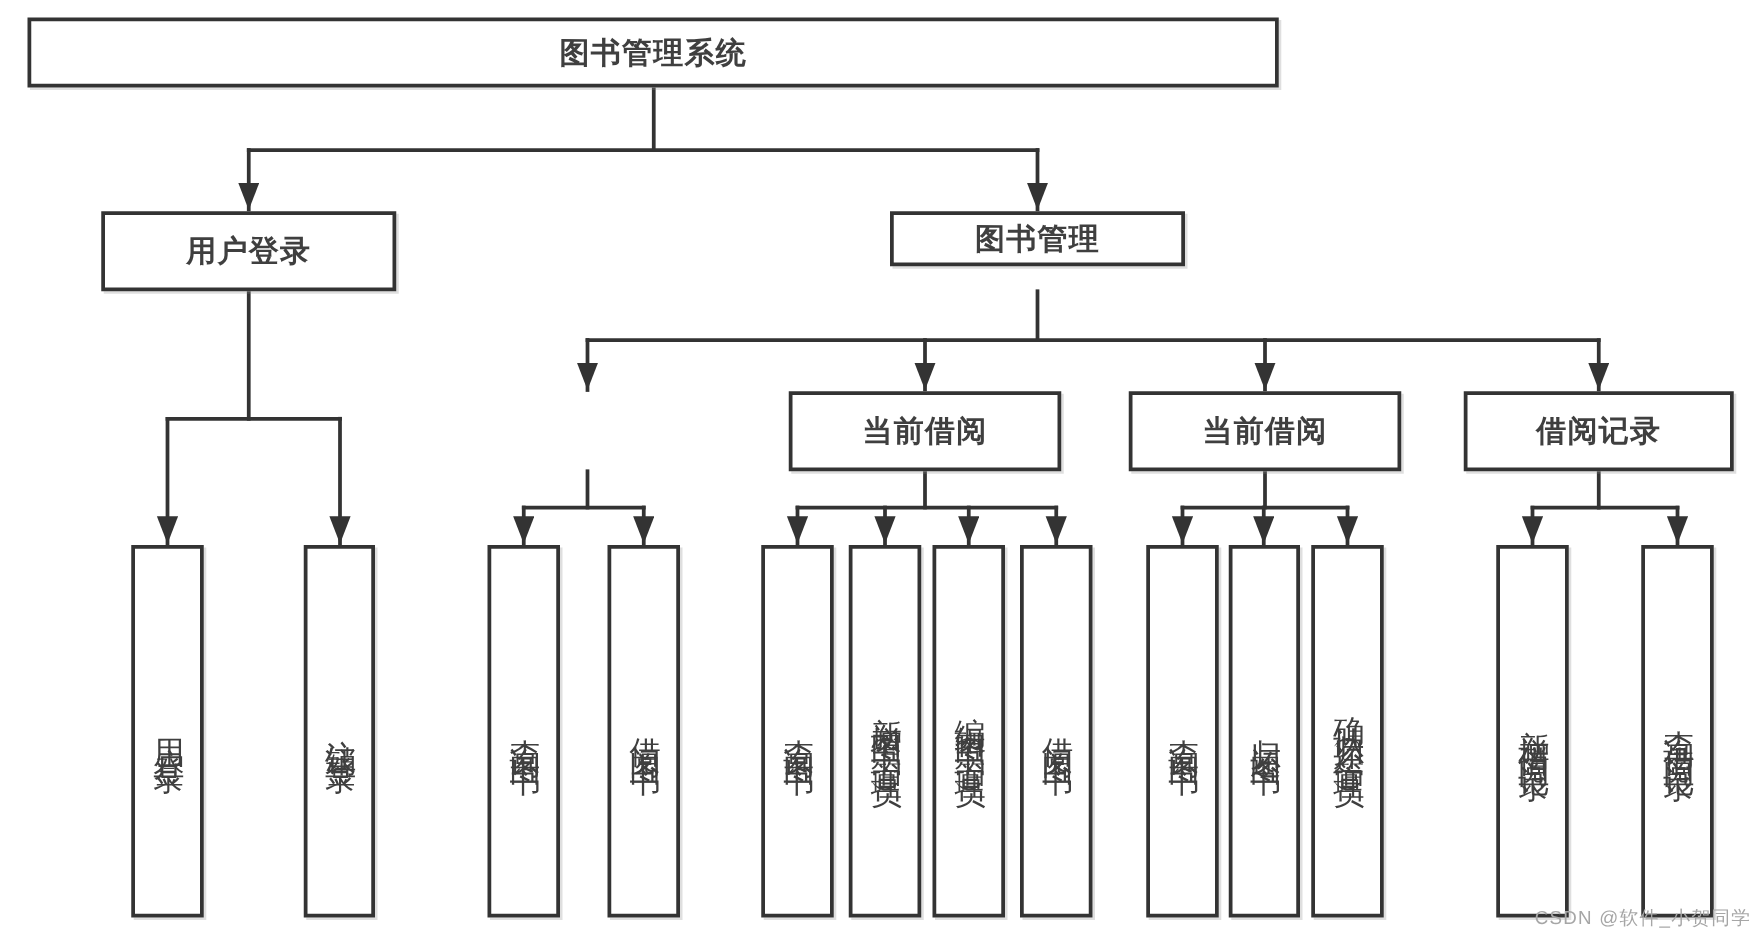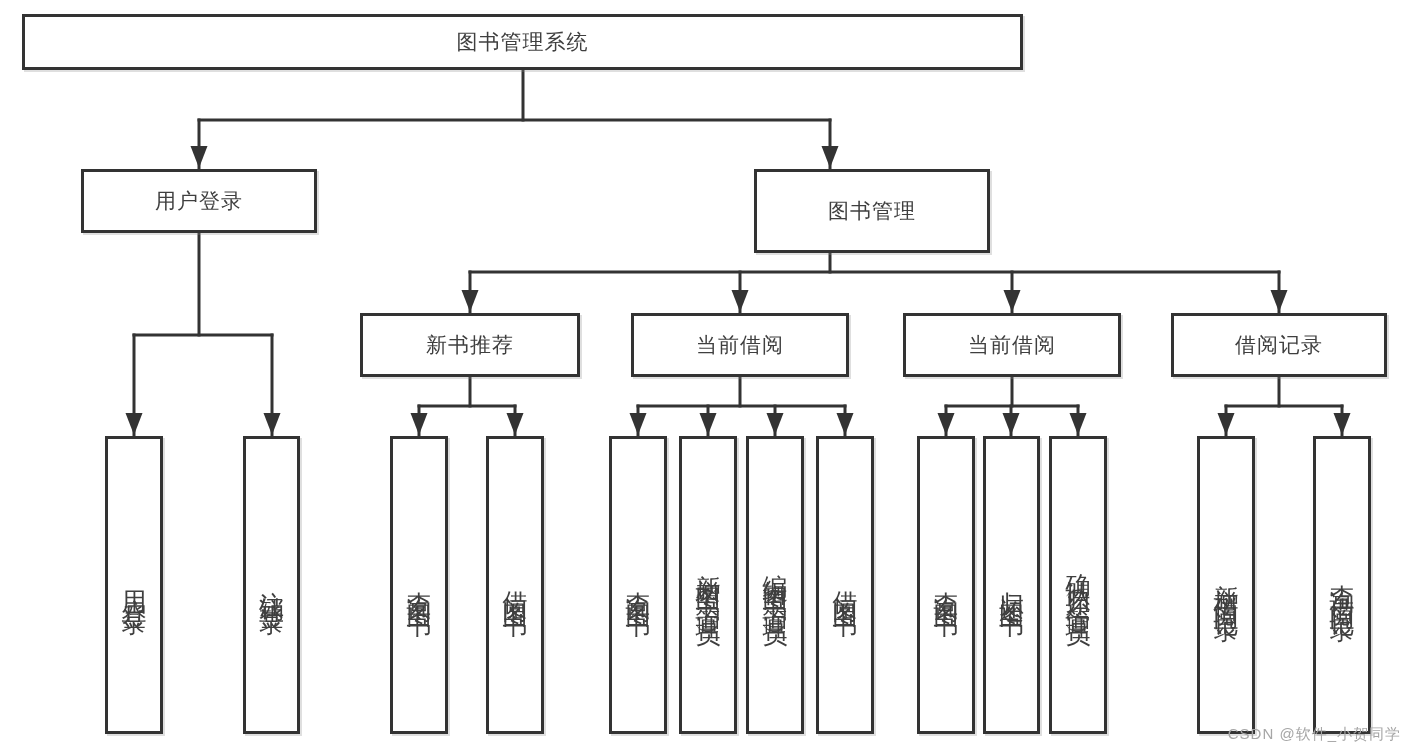--- a/index.html
+++ b/index.html
@@ -31,21 +31,21 @@
     position: absolute;
     box-sizing: border-box;
     border: 3px solid var(--line, #333333);
     background: var(--boxbg, #ffffff);
     color: var(--text, #3f3f3f);
     display: flex;
     align-items: center;
     justify-content: center;
     box-shadow: 2px 2px 0 rgba(140,140,140,0.28);
   }
-  .box.h { font-size: 21px; letter-spacing: 1px; }
+  .box.h { font-size: 24px; letter-spacing: 1px; font-weight: bold; }
   .box.v span {
     writing-mode: vertical-rl;
     text-orientation: mixed;
     font-size: 25px;
     line-height: 1;
     letter-spacing: 7px;
     white-space: nowrap;
   }
   .watermark {
     position: absolute;
@@ -107,23 +107,22 @@
 
     <path class="wire" d="M1279,377 V406"></path>
     <path class="wire" d="M1226,406 H1342"></path>
     <path class="wire" d="M1226,406 V435" marker-end="url(#arw)"></path>
     <path class="wire" d="M1342,406 V435" marker-end="url(#arw)"></path>
   </svg>
 
   <div class="box h" style="left:22px; top:14px; width:1001px; height:56px">图书管理系统</div>
 
   <div class="box h" style="left:81px; top:169px; width:236px; height:64px">用户登录</div>
-  <div class="box h" style="left:754px; top:169px; width:236px; height:84px">图书管理</div>
+  <div class="box h" style="left:712px; top:169px; width:236px; height:44px">图书管理</div>
 
-  <div class="box h" style="left:360px; top:313px; width:220px; height:64px">新书推荐</div>
   <div class="box h" style="left:631px; top:313px; width:218px; height:64px">当前借阅</div>
   <div class="box h" style="left:903px; top:313px; width:218px; height:64px">当前借阅</div>
   <div class="box h" style="left:1171px; top:313px; width:216px; height:64px">借阅记录</div>
 
   <div class="box v" style="left:105px; top:436px; width:58px; height:298px">
       <span>用户登录</span>
     </div>
   <div class="box v" style="left:243px; top:436px; width:57px; height:298px">
       <span>注销登录</span>
     </div>

